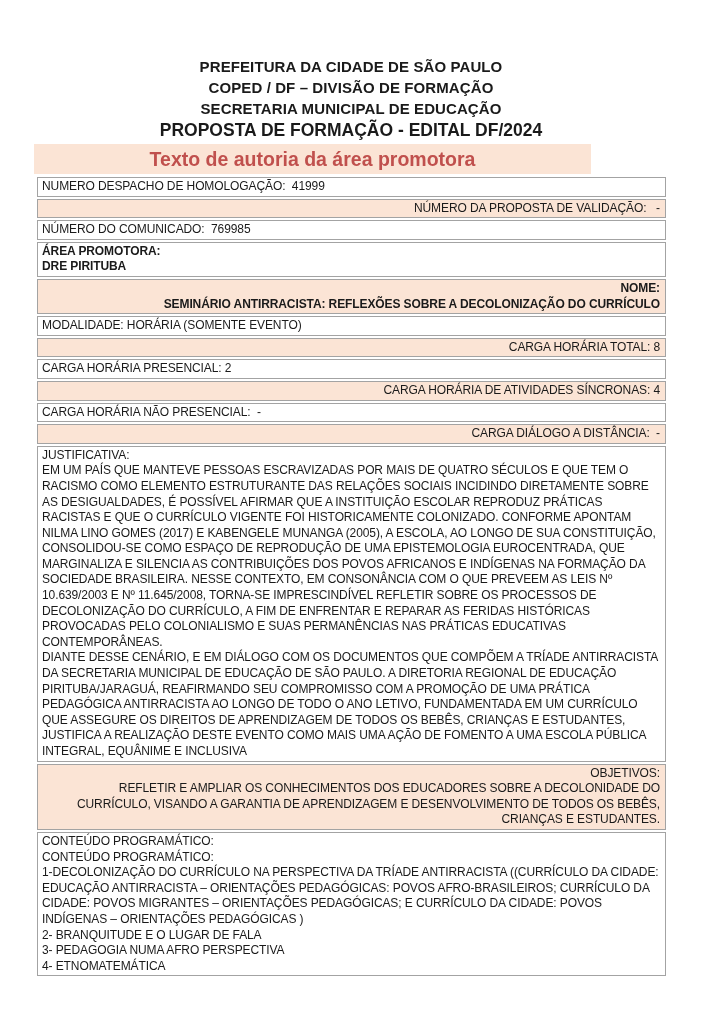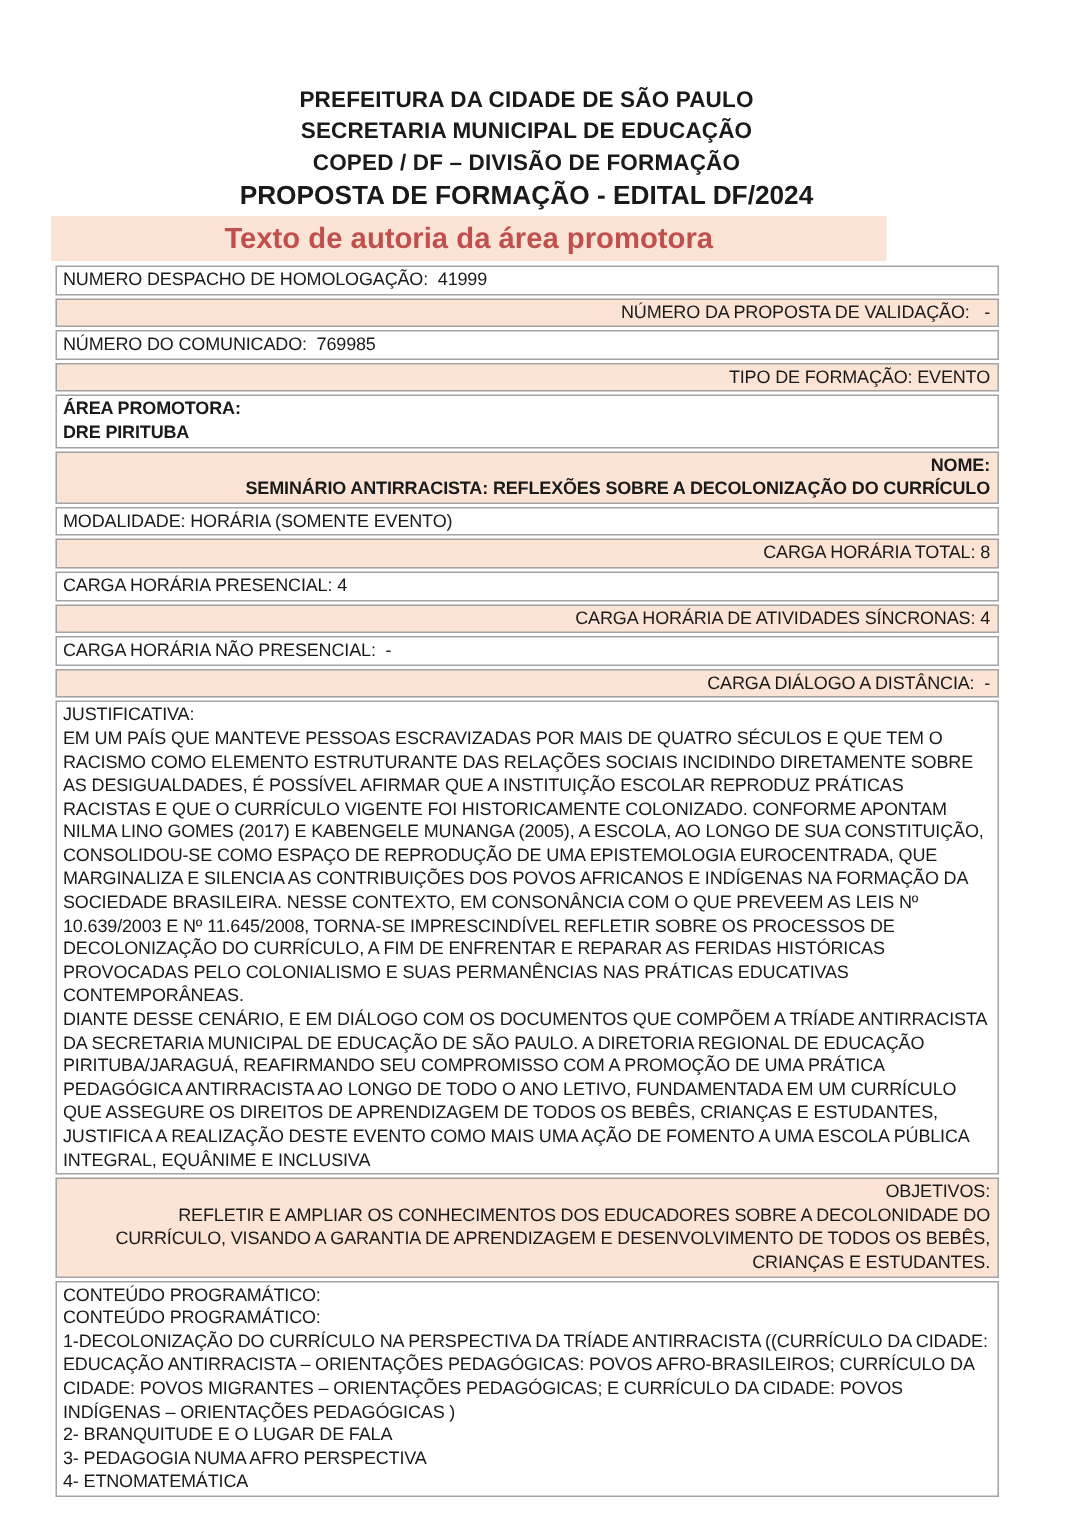--- a/index.html
+++ b/index.html
@@ -70,39 +70,38 @@
   .row.bold  { font-weight: bold; }
   .row:last-child { margin-bottom: 0; }
 </style>
 </head>
 <body>
 
 <div class="page">
 
   <div class="doc-header">
     <div class="h1">PREFEITURA DA CIDADE DE SÃO PAULO</div>
+    <div class="h1">COPED / DF – DIVISÃO DE FORMAÇÃO</div>
     <div class="h1">SECRETARIA MUNICIPAL DE EDUCAÇÃO</div>
-    <div class="h1">COPED / DF – DIVISÃO DE FORMAÇÃO</div>
     <div class="h2">PROPOSTA DE FORMAÇÃO - EDITAL DF/2024</div>
   </div>
 
   <div class="banner">Texto de autoria da área promotora</div>
 
   <div class="rows">
     <div class="row white">NUMERO DESPACHO DE HOMOLOGAÇÃO:  41999</div>
     <div class="row peach">NÚMERO DA PROPOSTA DE VALIDAÇÃO:   -</div>
     <div class="row white">NÚMERO DO COMUNICADO:  769985</div>
-    <div class="row peach">TIPO DE FORMAÇÃO: EVENTO</div>
     <div class="row white bold">ÁREA PROMOTORA:
 DRE PIRITUBA</div>
     <div class="row peach bold">NOME:
 SEMINÁRIO ANTIRRACISTA: REFLEXÕES SOBRE A DECOLONIZAÇÃO DO CURRÍCULO</div>
     <div class="row white">MODALIDADE: HORÁRIA (SOMENTE EVENTO)</div>
     <div class="row peach">CARGA HORÁRIA TOTAL: 8</div>
-    <div class="row white">CARGA HORÁRIA PRESENCIAL: 4</div>
+    <div class="row white">CARGA HORÁRIA PRESENCIAL: 2</div>
     <div class="row peach">CARGA HORÁRIA DE ATIVIDADES SÍNCRONAS: 4</div>
     <div class="row white">CARGA HORÁRIA NÃO PRESENCIAL:  -</div>
     <div class="row peach">CARGA DIÁLOGO A DISTÂNCIA:  -</div>
     <div class="row white">JUSTIFICATIVA:
 EM UM PAÍS QUE MANTEVE PESSOAS ESCRAVIZADAS POR MAIS DE QUATRO SÉCULOS E QUE TEM O RACISMO COMO ELEMENTO ESTRUTURANTE DAS RELAÇÕES SOCIAIS INCIDINDO DIRETAMENTE SOBRE AS DESIGUALDADES, É POSSÍVEL AFIRMAR QUE A INSTITUIÇÃO ESCOLAR REPRODUZ PRÁTICAS RACISTAS E QUE O CURRÍCULO VIGENTE FOI HISTORICAMENTE COLONIZADO. CONFORME APONTAM NILMA LINO GOMES (2017) E KABENGELE MUNANGA (2005), A ESCOLA, AO LONGO DE SUA CONSTITUIÇÃO, CONSOLIDOU-SE COMO ESPAÇO DE REPRODUÇÃO DE UMA EPISTEMOLOGIA EUROCENTRADA, QUE MARGINALIZA E SILENCIA AS CONTRIBUIÇÕES DOS POVOS AFRICANOS E INDÍGENAS NA FORMAÇÃO DA SOCIEDADE BRASILEIRA. NESSE CONTEXTO, EM CONSONÂNCIA COM O QUE PREVEEM AS LEIS Nº 10.639/2003 E Nº 11.645/2008, TORNA-SE IMPRESCINDÍVEL REFLETIR SOBRE OS PROCESSOS DE DECOLONIZAÇÃO DO CURRÍCULO, A FIM DE ENFRENTAR E REPARAR AS FERIDAS HISTÓRICAS PROVOCADAS PELO COLONIALISMO E SUAS PERMANÊNCIAS NAS PRÁTICAS EDUCATIVAS CONTEMPORÂNEAS.
 DIANTE DESSE CENÁRIO, E EM DIÁLOGO COM OS DOCUMENTOS QUE COMPÕEM A TRÍADE ANTIRRACISTA DA SECRETARIA MUNICIPAL DE EDUCAÇÃO DE SÃO PAULO. A DIRETORIA REGIONAL DE EDUCAÇÃO PIRITUBA/JARAGUÁ, REAFIRMANDO SEU COMPROMISSO COM A PROMOÇÃO DE UMA PRÁTICA PEDAGÓGICA ANTIRRACISTA AO LONGO DE TODO O ANO LETIVO, FUNDAMENTADA EM UM CURRÍCULO QUE ASSEGURE OS DIREITOS DE APRENDIZAGEM DE TODOS OS BEBÊS, CRIANÇAS E ESTUDANTES, JUSTIFICA A REALIZAÇÃO DESTE EVENTO COMO MAIS UMA AÇÃO DE FOMENTO A UMA ESCOLA PÚBLICA INTEGRAL, EQUÂNIME E INCLUSIVA</div>
     <div class="row peach">OBJETIVOS:
 REFLETIR E AMPLIAR OS CONHECIMENTOS DOS EDUCADORES SOBRE A DECOLONIDADE DO CURRÍCULO, VISANDO A GARANTIA DE APRENDIZAGEM E DESENVOLVIMENTO DE TODOS OS BEBÊS, CRIANÇAS E ESTUDANTES.</div>
     <div class="row white">CONTEÚDO PROGRAMÁTICO:
 CONTEÚDO PROGRAMÁTICO:

